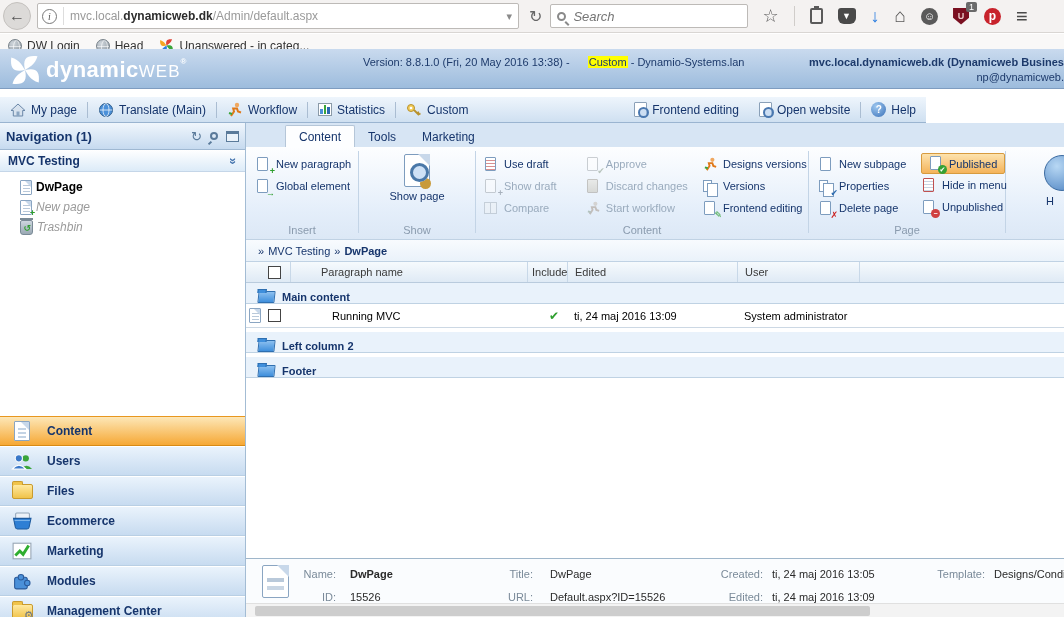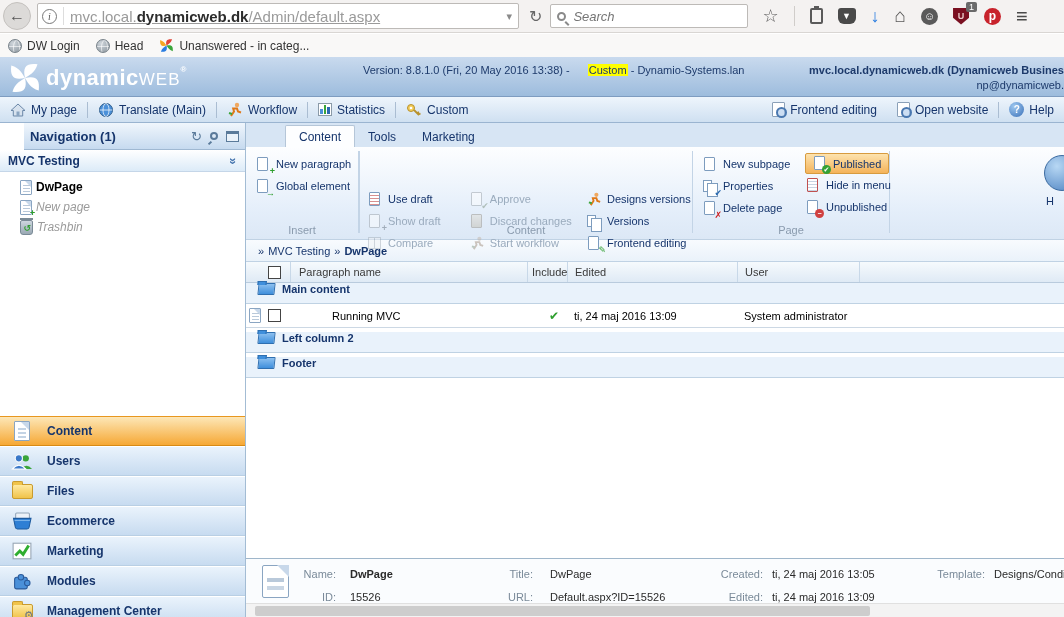--- a/index.html
+++ b/index.html
@@ -5,21 +5,21 @@
   * { margin:0; padding:0; box-sizing:border-box; }
   body { font-family:"Liberation Sans","DejaVu Sans",sans-serif; }
   #app { position:relative; width:1064px; height:617px; background:#fff; overflow:hidden; }
 
   
   .btoolbar { position:absolute; left:0; top:0; width:1064px; height:33px; background:#f4f2f1; border-bottom:1px solid #d9d6d3; display:flex; align-items:center; }
   .backbtn { width:28px; height:28px; border-radius:50%; background:#dcdad8; border:1px solid #c4c1be; color:#555; font-size:16px; font-weight:bold; display:flex; align-items:center; justify-content:center; margin-left:3px; }
   .urlbar { display:flex; align-items:center; height:26px; width:482px; margin-left:6px; background:#fff; border:1px solid #bdbab7; border-radius:2px; padding:0 4px; }
   .info-ic { width:15px; height:15px; border-radius:50%; border:1px solid #777; color:#555; font-size:10px; font-style:italic; font-family:"Liberation Serif",serif; display:flex; align-items:center; justify-content:center; }
   .url-div { width:1px; height:18px; background:#ddd; margin:0 6px; }
-  .urltext { font-size:15px; color:#9a9a9a; white-space:nowrap; overflow:hidden; flex:1;text-decoration:underline; }
+  .urltext { font-size:12px; color:#9a9a9a; white-space:nowrap; overflow:hidden; flex:1; }
   .urltext b { color:#2c2c2c; font-weight:bold; }
   .url-caret { color:#8a8a8a; font-size:11px; padding:0 2px; }
   .reload { color:#666; font-size:16px; margin:0 8px 0 10px; }
   .searchbox { display:flex; align-items:center; height:24px; width:198px; background:#fff; border:1px solid #bdbab7; border-radius:2px; padding:0 6px; }
   .mag { width:9px; height:9px; border:2px solid #8a8a8a; border-radius:50%; position:relative; flex:none; }
   .mag::after { content:""; position:absolute; width:2px; height:5px; background:#8a8a8a; left:7px; top:7px; transform:rotate(-45deg); }
   .searchbox input { border:none; outline:none; font-size:13px; font-style:italic; color:#777; margin-left:7px; width:150px; background:transparent; font-family:inherit; }
   .bicons { display:flex; align-items:center; margin-left:14px; gap:15px; }
   .bic { font-size:18px; color:#5a5a5a; line-height:18px; }
   .tb-div { width:1px; height:20px; background:#d0cdca; }
@@ -34,49 +34,49 @@
   .ubbadge { position:absolute; right:-8px; top:-6px; background:#6a6a6a; color:#fff; font-size:9px; padding:0 3px; border-radius:2px; }
   .pint { width:17px; height:17px; border-radius:50%; background:#c8232c; color:#fff; font-weight:bold; font-size:12px; display:flex; align-items:center; justify-content:center; }
   .hamb { font-size:20px; color:#4a4a4a; }
   .bookbar { position:absolute; left:0; top:34px; width:1064px; height:23px; background:#f9f8f7; display:flex; align-items:center; padding-left:8px; gap:16px; }
   .bkitem { display:flex; align-items:center; gap:5px; font-size:12px; color:#333; }
   .globe { width:14px; height:14px; border-radius:50%; background:radial-gradient(circle at 35% 30%,#cfd6dc,#8a949c); border:1px solid #78828a; position:relative; overflow:hidden; }
   .globe::before { content:""; position:absolute; left:4px; top:0; width:5px; height:14px; border:1px solid rgba(255,255,255,.6); border-radius:50%; }
   .globe::after { content:""; position:absolute; left:0; top:6px; width:14px; height:1px; background:rgba(255,255,255,.6); }
 
   
-  .dwheader { position:absolute; left:0; top:57px; width:1064px; height:40px; background:linear-gradient(#c9daee,#9dbcdd); border-bottom:1px solid #7e9cc0; }
+  .dwheader { position:absolute; left:0; top:49px; width:1064px; height:40px; background:linear-gradient(#c9daee,#9dbcdd); border-bottom:1px solid #7e9cc0; }
   .dwlogo { position:absolute; left:10px; top:6px; display:flex; align-items:center; gap:6px; }
   .dwname { color:#fff; font-size:22px; font-weight:bold; letter-spacing:.5px; }
   .dwname .lite { font-weight:normal; font-size:17px; letter-spacing:1px; }
   .dwreg { color:#fff; font-size:8px; vertical-align:top; }
   .version { position:absolute; left:363px; top:7px; font-size:11px; color:#1d3a6b; white-space:nowrap; }
   .version .hl { background:#ffff00; padding:0 1px;margin-left:15px; }
   .account { position:absolute; right:0; top:6px; text-align:right; font-size:11px; color:#1d3a6b; line-height:15px; }
   .account .l1 { font-weight:bold; }
 
   
-  .menubar { position:absolute; left:0; top:97px; width:1064px; height:26px; background:linear-gradient(#eef5fc,#cfe0f1); border-bottom:1px solid #9ab4d0; display:flex; align-items:center; }
+  .menubar { position:absolute; left:0; top:97px; width:926px; height:26px; background:linear-gradient(#eef5fc,#cfe0f1); border-bottom:1px solid #9ab4d0; display:flex; align-items:center; }
   .mitem { display:flex; align-items:center; gap:5px; font-size:12px; color:#16356c; padding:0 10px; white-space:nowrap; }
   .mdiv { width:1px; height:16px; background:#aabdd2; }
   .mright { margin-left:auto; display:flex; align-items:center; }
   .msvg { width:16px; height:16px; flex:none; }
   .ic-chart { width:14px; height:13px; background:#fff; border:1px solid #8a9aa8; display:flex; align-items:flex-end; gap:1px; padding:1px; }
   .ic-chart span { display:block; width:3px; }
   .docmag { width:13px; height:15px; background:#fff; border:1px solid #8aa0b8; border-radius:1px; position:relative; }
   .docmag::after { content:""; position:absolute; right:-3px; bottom:-2px; width:7px; height:7px; border:2px solid #4a78b0; border-radius:50%; background:rgba(170,200,235,.6); }
   .helpc { width:15px; height:15px; border-radius:50%; background:radial-gradient(circle at 35% 30%,#9ec8f0,#3a70b8); color:#fff; font-size:10px; font-weight:bold; display:flex; align-items:center; justify-content:center; }
 
   
   .content-row { position:absolute; left:0; top:123px; width:1064px; height:494px; display:flex; }
   .sidebar { width:246px; height:100%; border-right:1px solid #a3bcd4; display:flex; flex-direction:column; background:#fff; overflow:hidden; }
   .main { flex:1; height:100%; display:flex; flex-direction:column; background:#fff; overflow:hidden; }
 
   
-  .navhead { height:27px; background:linear-gradient(#f0f6fc,#c6daef); border-bottom:1px solid #9fb8d2; display:flex; align-items:center; padding:0 6px;margin-left:24px; }
+  .navhead { height:27px; background:linear-gradient(#f0f6fc,#c6daef); border-bottom:1px solid #9fb8d2; display:flex; align-items:center; padding:0 6px; }
   .navhead .t { font-size:13px; font-weight:bold; color:#16356c; }
   .navtools { margin-left:auto; display:flex; align-items:center; gap:8px; color:#5a7a9a; }
   .nt { font-size:13px; }
   .nt-mag { width:8px; height:8px; border:2px solid #5a7a9a; border-radius:50%; position:relative; }
   .nt-mag::after { content:""; position:absolute; width:2px; height:4px; background:#5a7a9a; left:-3px; top:7px; transform:rotate(45deg); }
   .nt-panel { width:13px; height:11px; border:1px solid #5a7a9a; border-top-width:3px; background:#eaf2fa; }
   .grouphead { height:22px; background:linear-gradient(#ffffff,#dcebf8); border-bottom:1px solid #c5d6e8; display:flex; align-items:center; padding:0 8px; }
   .grouphead .t { font-size:12px; font-weight:bold; color:#16356c; }
   .chev2 { margin-left:auto; color:#4a78b0; font-size:12px; font-weight:bold; transform:rotate(90deg); }
   .tree { padding:5px 0 0 20px; }
@@ -133,27 +133,27 @@
   .ring { position:absolute; right:-3px; bottom:-3px; width:9px; height:9px; border-radius:50%; color:#fff; font-size:7px; font-weight:bold; display:flex; align-items:center; justify-content:center; }
   .ring.gn { background:#35a135; } .ring.rd { background:#d04040; }
   .bigcircle { position:absolute; left:798px; top:8px; width:36px; height:36px; border-radius:50%; background:radial-gradient(circle at 35% 30%,#b8d8f4,#4a80c0); border:1px solid #3a6aa0; }
   .bigcirclbl { position:absolute; left:800px; top:48px; font-size:11px; color:#16356c; }
 
   
   .bcrumb { height:22px; background:linear-gradient(#f8fbfe,#eaf2fa); border-bottom:1px solid #c0d2e4; display:flex; align-items:center; padding-left:12px; font-size:11px; color:#16356c; gap:4px; }
   .bcrumb .cur { font-weight:bold; }
   .thead { height:21px; background:linear-gradient(#f6fafd,#dfeaf5); border-bottom:1px solid #b9cbdd; display:flex; align-items:center; font-size:11px; color:#3a3a3a; }
   .tc1 { width:22px; } .tc2 { width:22px; display:flex; align-items:center; }
-  .tc-name { width:237px; padding-left:8px; border-left:1px solid #c8d8e8; align-self:stretch; display:flex; align-items:center; }
+  .tc-name { width:237px; padding-left:30px; border-left:1px solid #c8d8e8; align-self:stretch; display:flex; align-items:center; }
   .tc-inc { width:40px; border-left:1px solid #c8d8e8; align-self:stretch; display:flex; align-items:center; padding-left:4px; }
   .tc-ed { width:170px; border-left:1px solid #c8d8e8; align-self:stretch; display:flex; align-items:center; padding-left:7px; }
   .tc-user { width:122px; border-left:1px solid #c8d8e8; align-self:stretch; display:flex; align-items:center; padding-left:7px; }
   .tc-x { flex:1; border-left:1px solid #c8d8e8; align-self:stretch; }
   .cb { width:13px; height:13px; background:#fff; border:1px solid #444; }
-  .secrow { height:21px; background:#e9f2fb; border-bottom:1px solid #bfd2e3; display:flex; align-items:flex-start; padding-left:12px; gap:7px; font-size:11px; font-weight:bold; color:#16356c; }
+  .secrow { height:21px; background:#e9f2fb; border-bottom:1px solid #bfd2e3; display:flex; align-items:flex-end; padding-left:12px; gap:7px; font-size:11px; font-weight:bold; color:#16356c; }
   .folder-b { width:17px; height:12px; background:linear-gradient(#8cc0f0,#3f8fdc); border:1px solid #2f6fb0; border-radius:1px; transform:skewX(-6deg); position:relative; flex:none; }
   .folder-b::before { content:""; position:absolute; left:-2px; top:-3px; width:7px; height:3px; background:#3f8fdc; border:1px solid #2f6fb0; border-bottom:none; }
   .drow { height:24px; background:#fff; border-bottom:1px solid #ccd8e4; display:flex; align-items:center; font-size:11px; color:#000; }
   .rgap { height:4px; background:#fff; }
   .inc-check { font-size:12px; font-weight:bold; }
   .main-fill { flex:1; background:#fff; }
 
   
   .infobar { height:45px; border-top:1px solid #9fb6ca; background:#fafcfe; position:relative; font-size:11px; }
   .bigdoc { position:absolute; left:16px; top:6px; width:27px; height:33px; background:#fff; border:1px solid #8aa5c2; border-radius:2px; }
@@ -426,22 +426,29 @@
           <div class="rbtn">
             <span class="ric">
                 <span class="pg"></span>
                 <span class="badge g">→</span>
               </span>
             <span>Global element</span>
           </div>
           <div class="rglabel">Insert</div>
         </div>
         <div class="rgdiv"></div>
+        <div class="rgroup" style="width:116px;">
+          <div class="bigbtn" style="margin-top:1px;">
+            <span class="showpg"></span>
+            <span>Show page</span>
+          </div>
+          <div class="rglabel">Show</div>
+        </div>
         <div class="rgdiv"></div>
-        <div class="rgroup" style="width:332px; display:flex; padding-left:8px; gap:14px;margin-top:35px;">
+        <div class="rgroup" style="width:332px; display:flex; padding-left:8px; gap:14px;">
           <div style="width:92px;">
             <div class="rbtn">
                 <span class="ric">
                   <span class="pg lines"></span>
                 </span>
                 <span>Use draft</span>
               </div>
             <div class="rbtn dis">
                 <span class="ric">
                   <span class="pg"></span>

